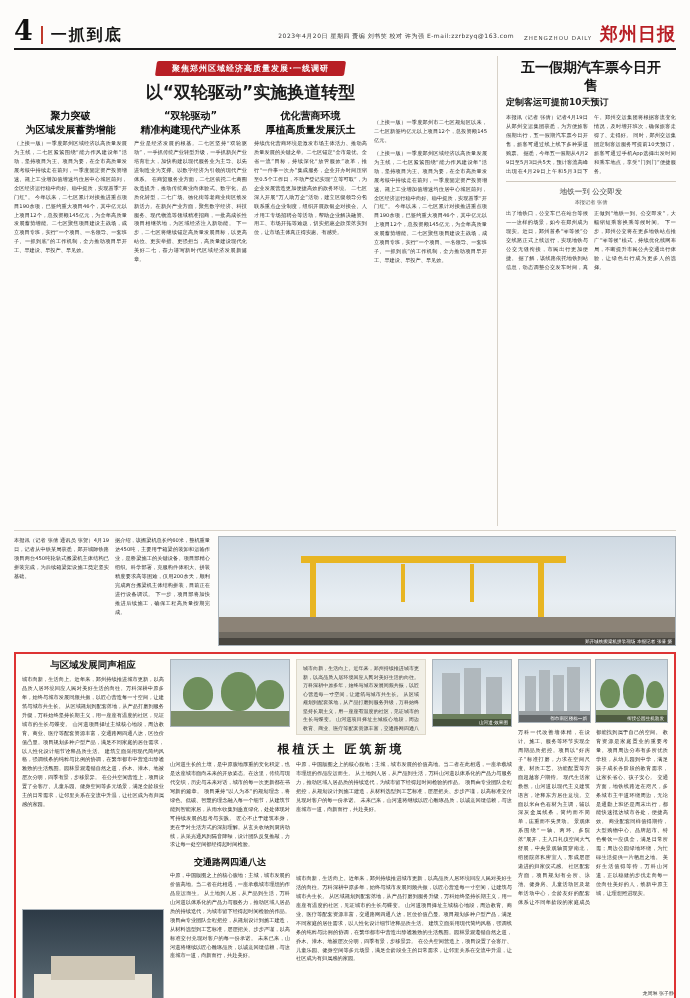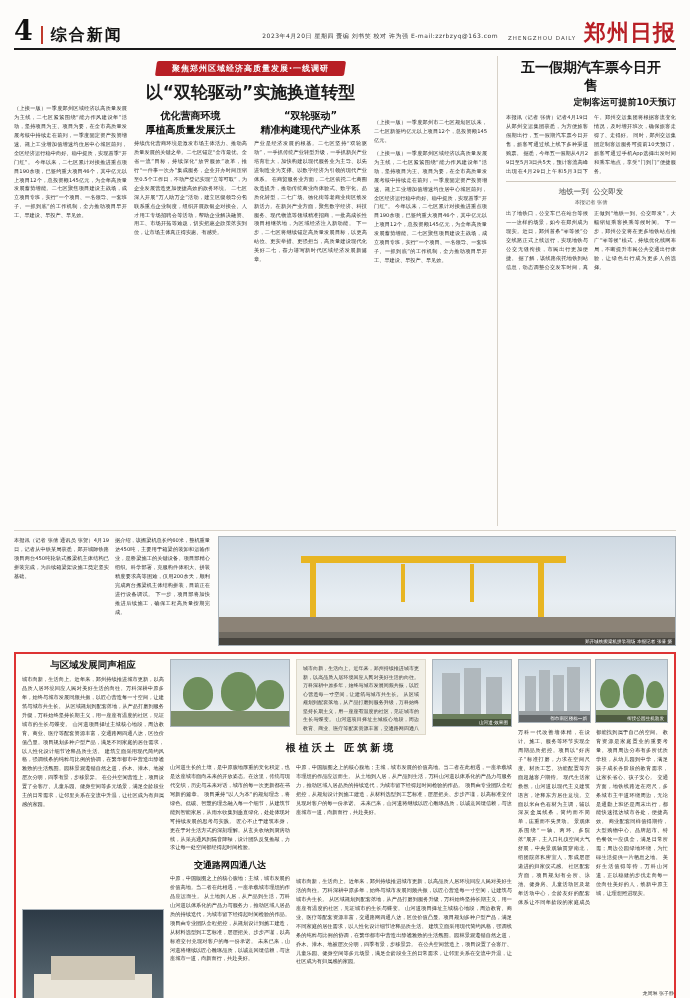--- a/index.html
+++ b/index.html
@@ -37,21 +37,21 @@
   .mast-mid{
     flex:1;text-align:right;font-size:6px;color:#333;
     padding-bottom:3px;padding-right:10px;
   }
   .mast-mid .dateline{letter-spacing:.5px;}
   .mast-en{
     font-size:5.5px;letter-spacing:1px;color:#444;
     padding-bottom:3px;padding-right:8px;
   }
   .paper-title{
-    font-size:22px;font-weight:bold;color:#b81f25;
+    font-size:18px;font-weight:bold;color:#b81f25;
     font-family:"DejaVu Serif","Liberation Serif",serif;
     letter-spacing:1px;line-height:1;padding-bottom:1px;
   }
   
   .topzone{display:flex;margin-top:6px;height:470px;}
   .leftblock{width:490px;position:relative;}
   .rightcol{width:176px;margin-left:10px;border-left:1px solid #d8d2c8;padding-left:8px;}
 
   .banner{
     text-align:center;margin-bottom:2px;
@@ -84,22 +84,22 @@
     font-size:5.2px;line-height:1.72;text-align:justify;
     color:#2b2b2b;
     word-break:break-all;
   }
   .rule{border-top:1px solid #cfc8bd;margin:5px 0;}
 
   
   .r-head{
     font-size:14px;font-weight:bold;text-align:center;line-height:1.3;margin:2px 8px 2px;
   }
-  .r-sub{font-size:9px;font-weight:bold;text-align:right;margin-bottom:4px;color:#222;}
-  .r-kicker{font-size:7.5px;text-align:center;color:#444;margin-bottom:2px;font-family:Liberation Mono, monospace;}
+  .r-sub{font-size:9px;font-weight:bold;text-align:left;margin-bottom:4px;color:#222;}
+  .r-kicker{font-size:7.5px;text-align:center;color:#444;margin-bottom:2px;}
   .r-byline{font-size:5.2px;text-align:center;color:#555;margin-bottom:3px;}
 
   
   .midstory{margin-top:4px;display:flex;gap:8px;border-top:1px solid #d8d2c8;padding-top:5px;}
   .mid-left{width:196px;}
   .mid-title{
     font-size:15px;font-weight:bold;line-height:1.35;margin-bottom:4px;color:#111;
   }
   .photo{
     background:#b9c3cb;position:relative;overflow:hidden;border:1px solid #aab3ba;
@@ -128,21 +128,21 @@
   .ad-col2{flex:1;}
   .ad-col3{width:150px;}
   .ad-side-title{
     font-size:9.5px;font-weight:bold;text-align:center;margin-bottom:3px;
   }
   .ad-band{
     background:#f1efe6;border:1px solid #ded8c9;padding:4px 6px;font-size:5px;line-height:1.7;
     color:#333;text-align:justify;word-break:break-all;
   }
   .ad-kicker{
-    text-align:center;font-size:10px;font-weight:bold;letter-spacing:3px;margin:6px 0 8px;color:#1a1a1a;
+    text-align:center;font-size:12px;font-weight:bold;letter-spacing:3px;margin:6px 0 2px;color:#1a1a1a;
   }
   .ad-headline{
     text-align:center;font-size:25px;font-weight:bold;letter-spacing:2px;
     font-family:"DejaVu Serif","Liberation Serif",serif;color:#111;margin:2px 0 6px;
   }
   .ad-sub{font-size:9px;font-weight:bold;text-align:center;margin:4px 0 2px;}
   .img-city{position:absolute;inset:0;background:linear-gradient(#c9d6e0,#eef2f4);}
   .bld{position:absolute;background:#b0b8bd;}
   .tree{position:absolute;background:#6f8f5c;border-radius:50% 50% 45% 45%;}
   .road{position:absolute;background:#9aa0a3;}
@@ -153,53 +153,55 @@
   }
   .twocol-text{column-count:2;column-gap:6px;}
 </style>
 </head>
 <body>
 
 <div class="page">
 
   <div class="masthead">
     <div class="pageno">4</div>
-    <div class="section-name">综合新闻</div>
+    <div class="section-name">一抓到底</div>
     <div class="mast-mid">
       <div class="dateline">2023年4月20日 星期四  责编 刘书笑  校对 许为强  E-mail:zzrbzyq@163.com</div>
     </div>
     <div class="mast-en">ZHENGZHOU DAILY</div>
     <div class="paper-title">郑州日报</div>
   </div>
 
   <div class="topzone">
 
     <div class="leftblock">
       <div class="banner">
         <div class="banner-strip"><span>聚焦郑州区域经济高质量发展·一线调研</span></div>
       </div>
       <div class="kicker">以“双轮驱动”实施换道转型</div>
 
       <div class="cols4">
         <div class="col">
+          <div class="subhead" style="white-space:pre-line">聚力突破
+为区域发展蓄势增能</div>
           <div class="body-text">（上接一版）一季度郑州区域经济以高质量发展为主线，二七区紧紧围绕“能力作风建设年”活动，坚持项目为王、项目为要，在全市高质量发展考核中持续走在前列，一季度固定资产投资增速、规上工业增加值增速均位居中心城区前列，全区经济运行稳中向好、稳中提质，实现首季“开门红”。
 今年以来，二七区累计对接推进重点项目190余项，已签约重大项目46个，其中亿元以上项目12个，总投资额145亿元，为全年高质量发展蓄势增能。二七区聚焦项目建设主战场，成立项目专班，实行“一个项目、一名领导、一套班子、一抓到底”的工作机制，全力推动项目早开工、早建设、早投产、早见效。</div>
-        </div>
-        <div class="col">
-          <div class="subhead" style="white-space:pre-line">优化营商环境
-厚植高质量发展沃土</div>
-          <div class="body-text">持续优化营商环境是激发市场主体活力、推动高质量发展的关键之举。二七区锚定“全市最优、全省一流”目标，持续深化“放管服效”改革，推行“一件事一次办”集成服务，企业开办时间压缩至0.5个工作日，不动产登记实现“立等可取”，为企业发展营造更加便捷高效的政务环境。
-二七区深入开展“万人助万企”活动，建立区级领导分包联系重点企业制度，组织开展政银企对接会、人才用工专场招聘会等活动，帮助企业解决融资、用工、市场开拓等难题，切实把惠企政策落实到位，让市场主体真正得实惠、有感受。</div>
         </div>
         <div class="col">
           <div class="subhead" style="white-space:pre-line">“双轮驱动”
 精准构建现代产业体系</div>
           <div class="body-text">产业是经济发展的根基。二七区坚持“双轮驱动”，一手抓传统产业转型升级，一手抓新兴产业培育壮大，加快构建以现代服务业为主导、以先进制造业为支撑、以数字经济为引领的现代产业体系。
 在商贸服务业方面，二七区依托二七商圈改造提升，推动传统商业向体验式、数字化、品质化转型，二七广场、德化街等老商业街区焕发新活力。在新兴产业方面，聚焦数字经济、科技服务、现代物流等领域精准招商，一批高成长性项目相继落地，为区域经济注入新动能。
 下一步，二七区将继续锚定高质量发展目标，以更高站位、更实举措、更强担当，高质量建设现代化美好二七，奋力谱写新时代区域经济发展新篇章。</div>
+        </div>
+        <div class="col">
+          <div class="subhead" style="white-space:pre-line">优化营商环境
+厚植高质量发展沃土</div>
+          <div class="body-text">持续优化营商环境是激发市场主体活力、推动高质量发展的关键之举。二七区锚定“全市最优、全省一流”目标，持续深化“放管服效”改革，推行“一件事一次办”集成服务，企业开办时间压缩至0.5个工作日，不动产登记实现“立等可取”，为企业发展营造更加便捷高效的政务环境。
+二七区深入开展“万人助万企”活动，建立区级领导分包联系重点企业制度，组织开展政银企对接会、人才用工专场招聘会等活动，帮助企业解决融资、用工、市场开拓等难题，切实把惠企政策落实到位，让市场主体真正得实惠、有感受。</div>
         </div>
         <div class="col">
           <div class="body-text" style="margin-top:14px">（上接一版）一季度郑州市二七区规划区以来，二七区新签约亿元以上项目12个，总投资额145亿元。</div>
           <div class="body-text" style="margin-top:4px">（上接一版）一季度郑州区域经济以高质量发展为主线，二七区紧紧围绕“能力作风建设年”活动，坚持项目为王、项目为要，在全市高质量发展考核中持续走在前列，一季度固定资产投资增速、规上工业增加值增速均位居中心城区前列，全区经济运行稳中向好、稳中提质，实现首季“开门红”。
 今年以来，二七区累计对接推进重点项目190余项，已签约重大项目46个，其中亿元以上项目12个，总投资额145亿元，为全年高质量发展蓄势增能。二七区聚焦项目建设主战场，成立项目专班，实行“一个项目、一名领导、一套班子、一抓到底”的工作机制，全力推动项目早开工、早建设、早投产、早见效。</div>
         </div>
       </div>
     </div>
 
     <div class="rightcol">

